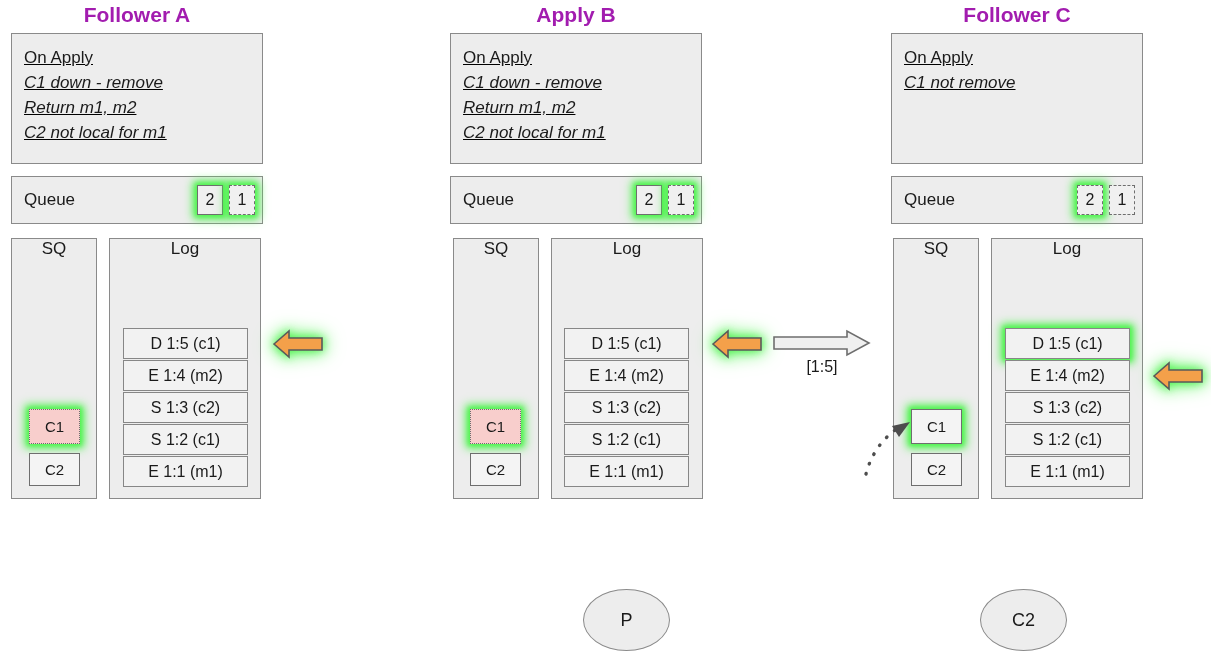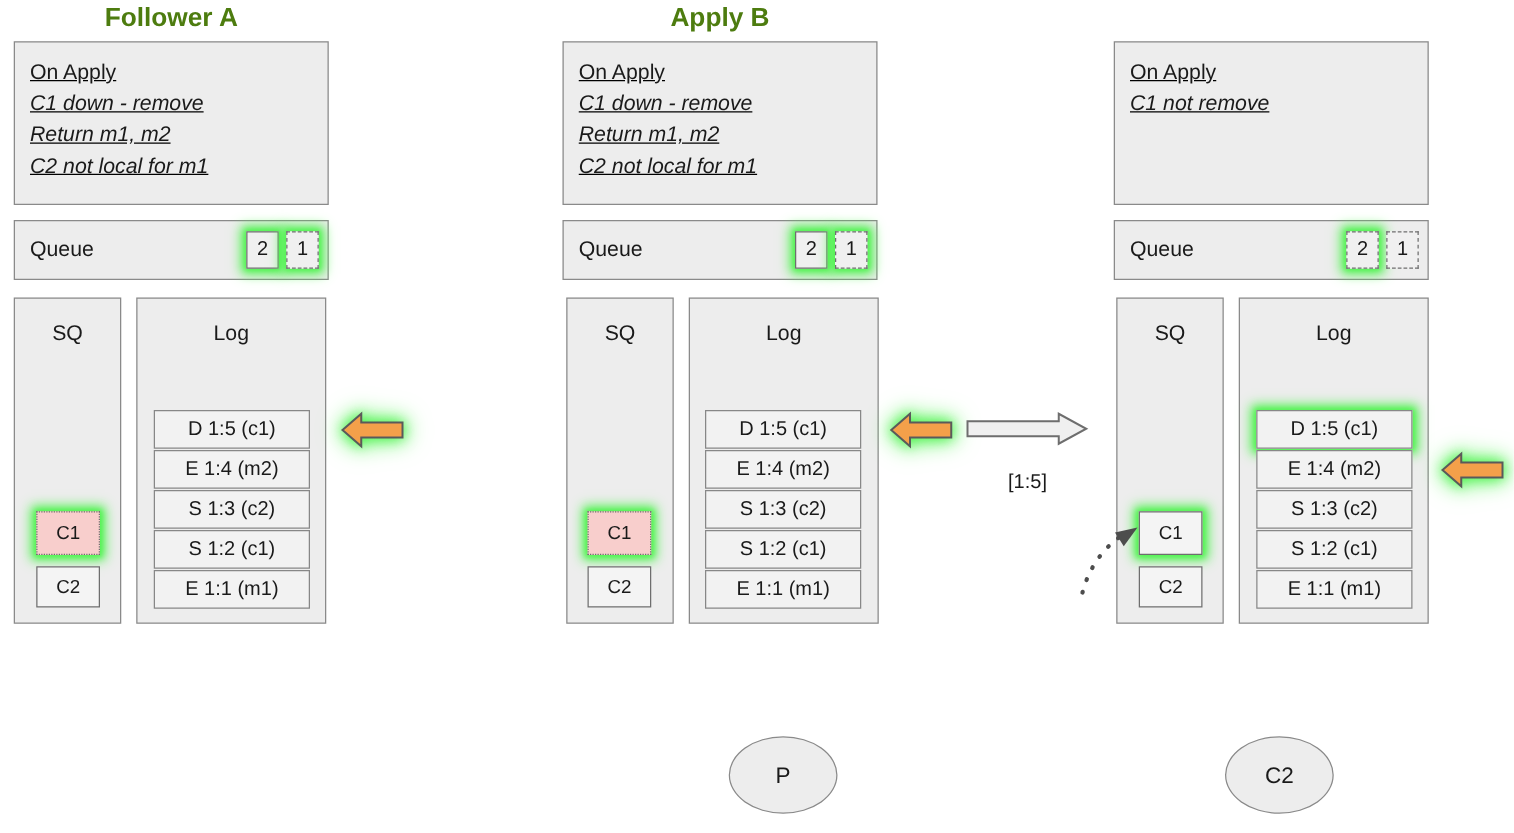--- a/index.html
+++ b/index.html
@@ -9,21 +9,21 @@
     font-family:"Liberation Sans", sans-serif;
     position:relative;
     overflow:hidden;
     -webkit-font-smoothing:antialiased;
   }
   .stage{position:absolute;left:0;top:0;width:1211px;height:666px;}
   .abs{position:absolute;box-sizing:border-box;}
 
   
   .col-title{
-    font-size:21px;font-weight:bold;color:#4d7c0f;
+    font-size:21px;font-weight:bold;color:#a21caf;
     text-align:center;white-space:nowrap;
   }
 
   
   .panel{
     background:#ededed;
     border:1.6px solid #8a8a8a;
     box-sizing:border-box;
   }
 
@@ -50,21 +50,20 @@
   }
   .qcell.solid{border:1.6px solid #6e6e6e;}
   .qcell.dashed{border:1.8px dashed #6e6e6e;}
   .glow{
     box-shadow:0 0 9px 4px #4df24d, 0 0 4px 2px #7bf77b;
   }
 
   
   .stack-title{
     text-align:center;font-size:17px;color:#1a1a1a;
-    margin-top:18px;
   }
   .sq-entry{
     position:absolute;box-sizing:border-box;
     display:flex;align-items:center;justify-content:center;
     font-size:15px;color:#1a1a1a;
     background:#f4f4f4;
   }
   .sq-entry.solid{border:1.6px solid #6e6e6e;}
   .sq-entry.dotted{border:1.8px dotted #6e6e6e;background:#f8cecc;}
 
@@ -174,22 +173,23 @@
     <svg class="glow-svg" width="52" height="34" viewBox="0 0 52 34">
       <polygon points="2,17 17,4 17,11 50,11 50,23 17,23 17,30" fill="#f4a04a" stroke="#5a5a5a" stroke-width="1.6" stroke-linejoin="miter"></polygon>
     </svg>
   </div>
 
   <div class="arrow-wrap" style="left:772px;top:328px;">
     <svg width="100" height="30" viewBox="0 0 100 30">
       <polygon points="2,9 75,9 75,3 97,15 75,27 75,21 2,21" fill="#f0f0f0" stroke="#6e6e6e" stroke-width="1.6" stroke-linejoin="miter"></polygon>
     </svg>
   </div>
-  <div class="arrow-label" style="left:772px;top:358px;width:100px;margin-top:19px;">[1:5]</div>
-
+  <div class="arrow-label" style="left:772px;top:358px;width:100px;">[1:5]</div>
+
+  <div class="col-title abs" style="left:891px;top:3px;width:252px;">Follower C</div>
 
   <div class="panel abs apply-box" style="left:891px;top:33px;width:252px;height:131px;">
     <div class="apply-line">On Apply</div>
     <div class="apply-line it">C1 not remove</div>
   </div>
 
   <div class="panel abs queue-box" style="left:891px;top:176px;width:252px;height:48px;">
     <span class="queue-label">Queue</span>
     <span class="qcells">
       <span class="qcell dashed glow">2</span>

